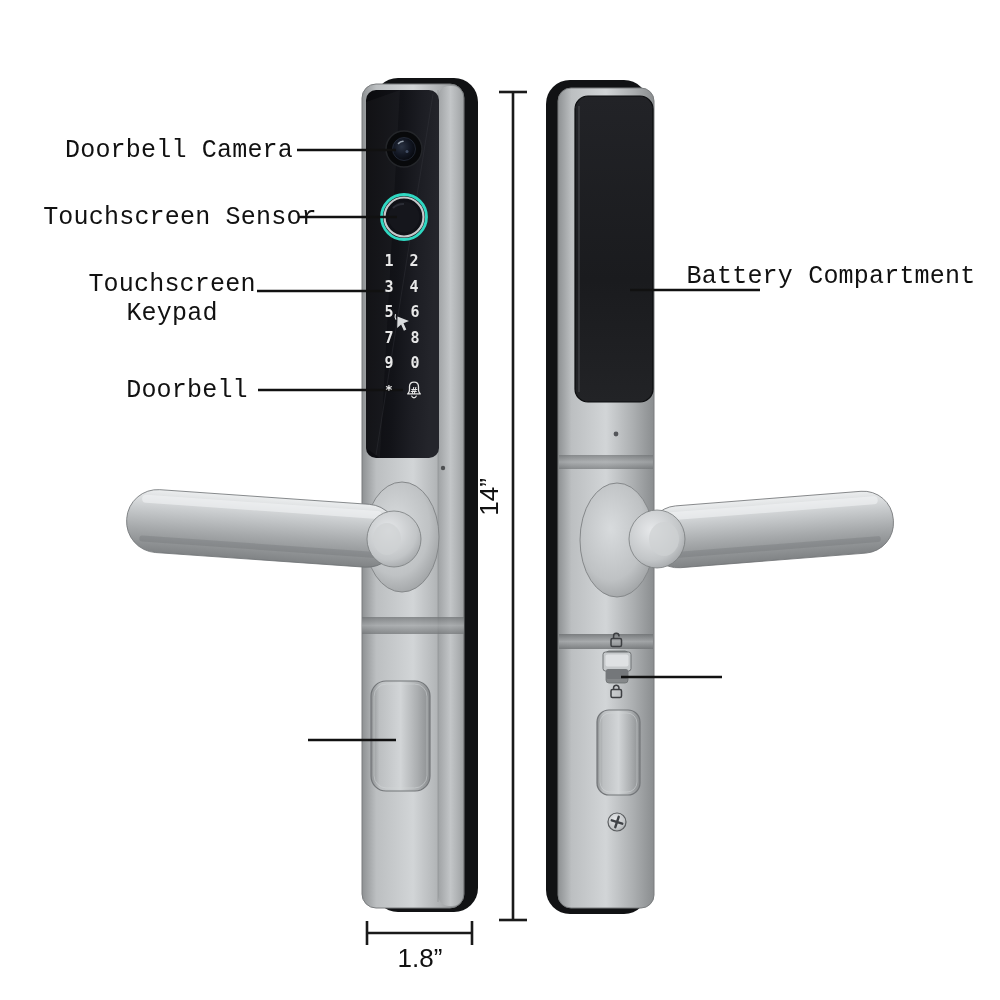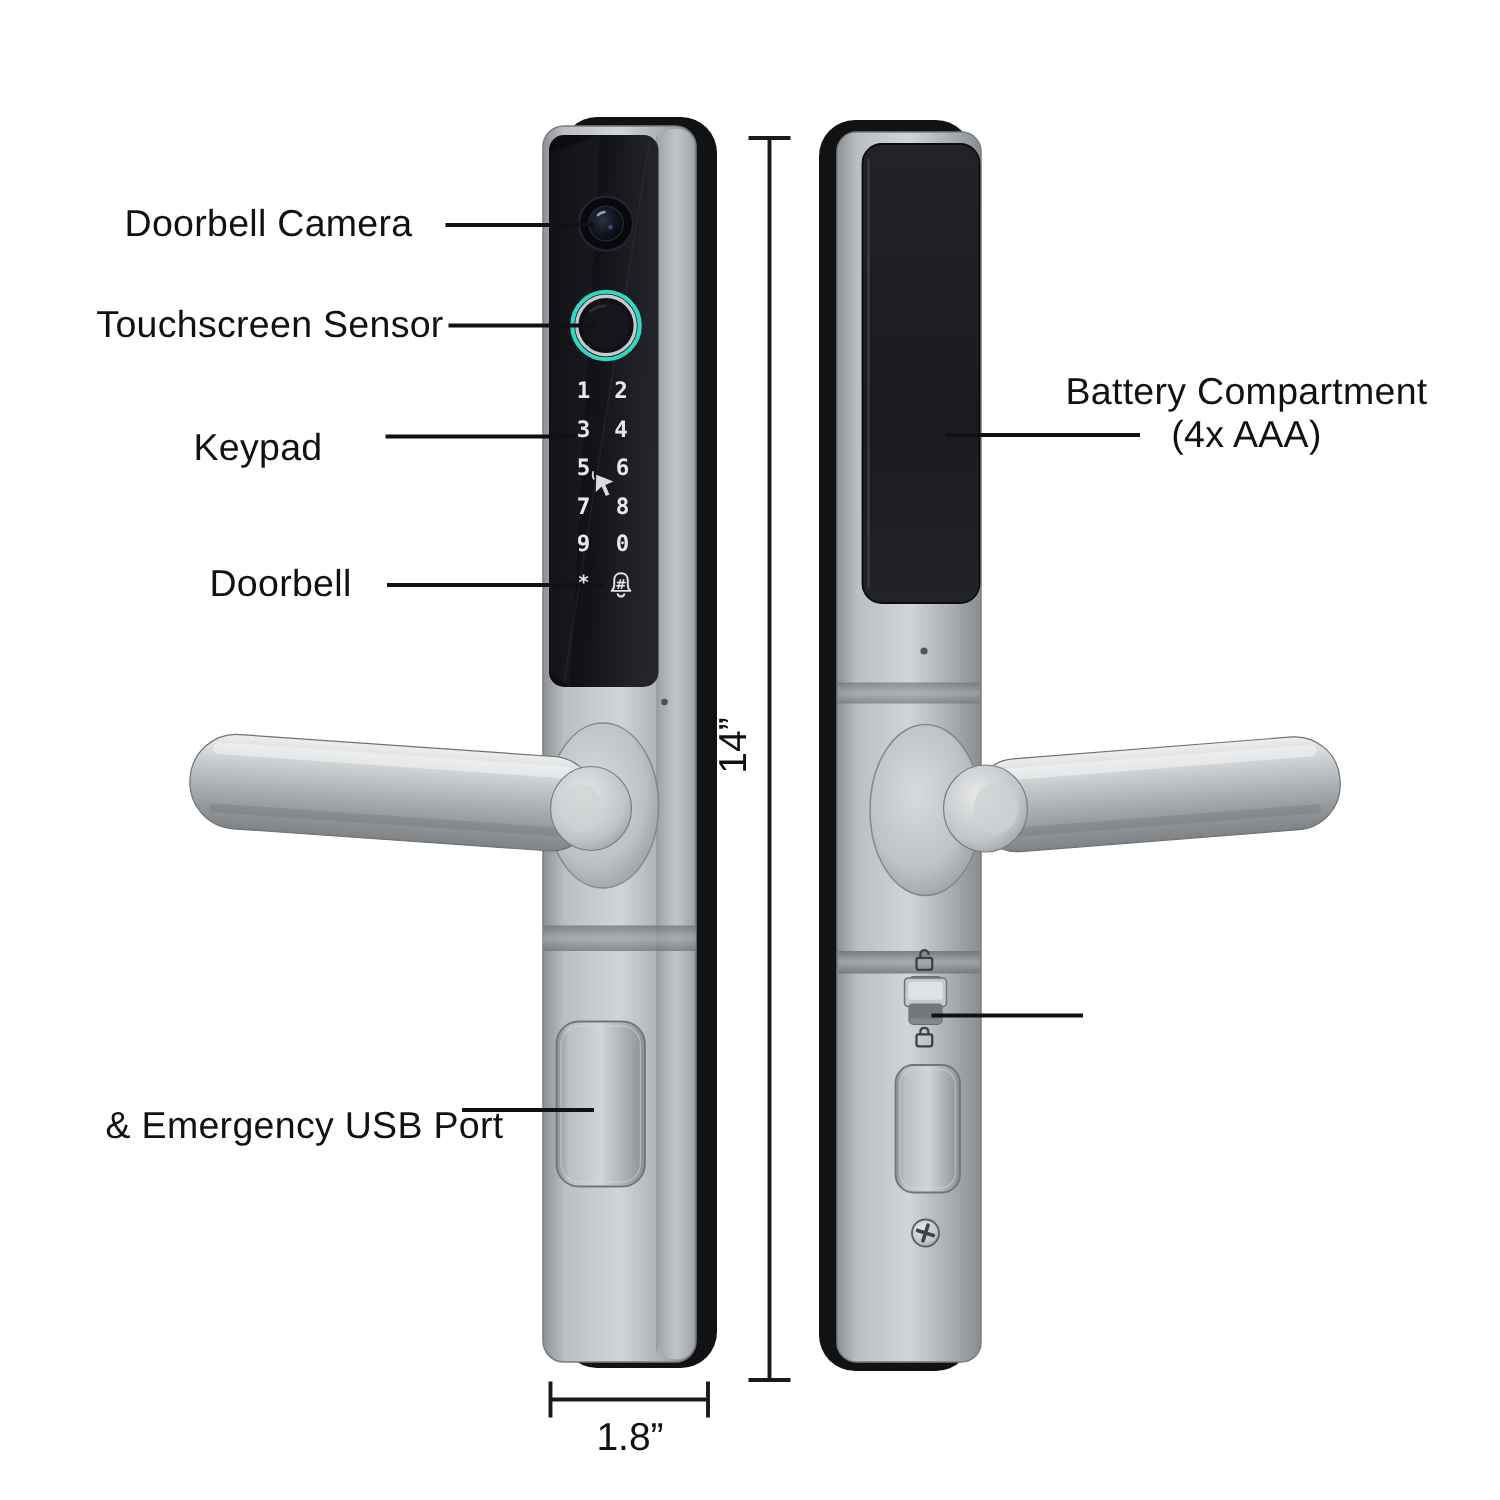--- a/index.html
+++ b/index.html
@@ -4,21 +4,21 @@
 <style>
   html,body { margin:0; padding:0; background:#ffffff; }
   .scene {
     position:relative; width:1000px; height:1000px; background:#ffffff;
     font-family:"Liberation Sans", sans-serif; overflow:hidden;
   }
   .svg-layer { position:absolute; left:0; top:0; width:1000px; height:1000px; }
   .label {
     position:absolute; transform:translate(-50%,-50%);
     color:#111111; font-size:25px; line-height:29px; text-align:center;
-    white-space:nowrap; letter-spacing:0.2px;
+    white-space:nowrap; letter-spacing:0.2px;font-family:Liberation Mono, monospace;
   }
   .label .line { display:block; }
   .dim {
     position:absolute; transform:translate(-50%,-50%);
     color:#111111; font-size:26px; white-space:nowrap;
   }
   .dim-v { transform:translate(-50%,-50%) rotate(-90deg); }
   .key {
     position:absolute; transform:translate(-50%,-50%);
     color:#e8e8e8; font-family:"DejaVu Sans Mono", monospace;
@@ -237,33 +237,32 @@
 
   <div class="label" style="left:179px;top:150px">
     <span class="line">Doorbell Camera</span>
   </div>
 
   <div class="label" style="left:180px;top:217px">
     <span class="line">Touchscreen Sensor</span>
   </div>
 
   <div class="label" style="left:172px;top:299px">
+    <span class="line">Touchscreen</span>
     <span class="line">Keypad</span>
   </div>
 
   <div class="label" style="left:187px;top:390px">
     <span class="line">Doorbell</span>
   </div>
 
   <div class="label" style="left:203px;top:751px">
-    <span class="line">&amp; Emergency USB Port</span>
   </div>
 
   <div class="label" style="left:831px;top:276px">
     <span class="line">Battery Compartment</span>
-    <span class="line">(4x AAA)</span>
   </div>
 
 
   <div class="dim dim-v" style="left:489px;top:497px">14”</div>
   <div class="dim" style="left:420px;top:958px">1.8”</div>
 
 </div>
 
 </body></html>

